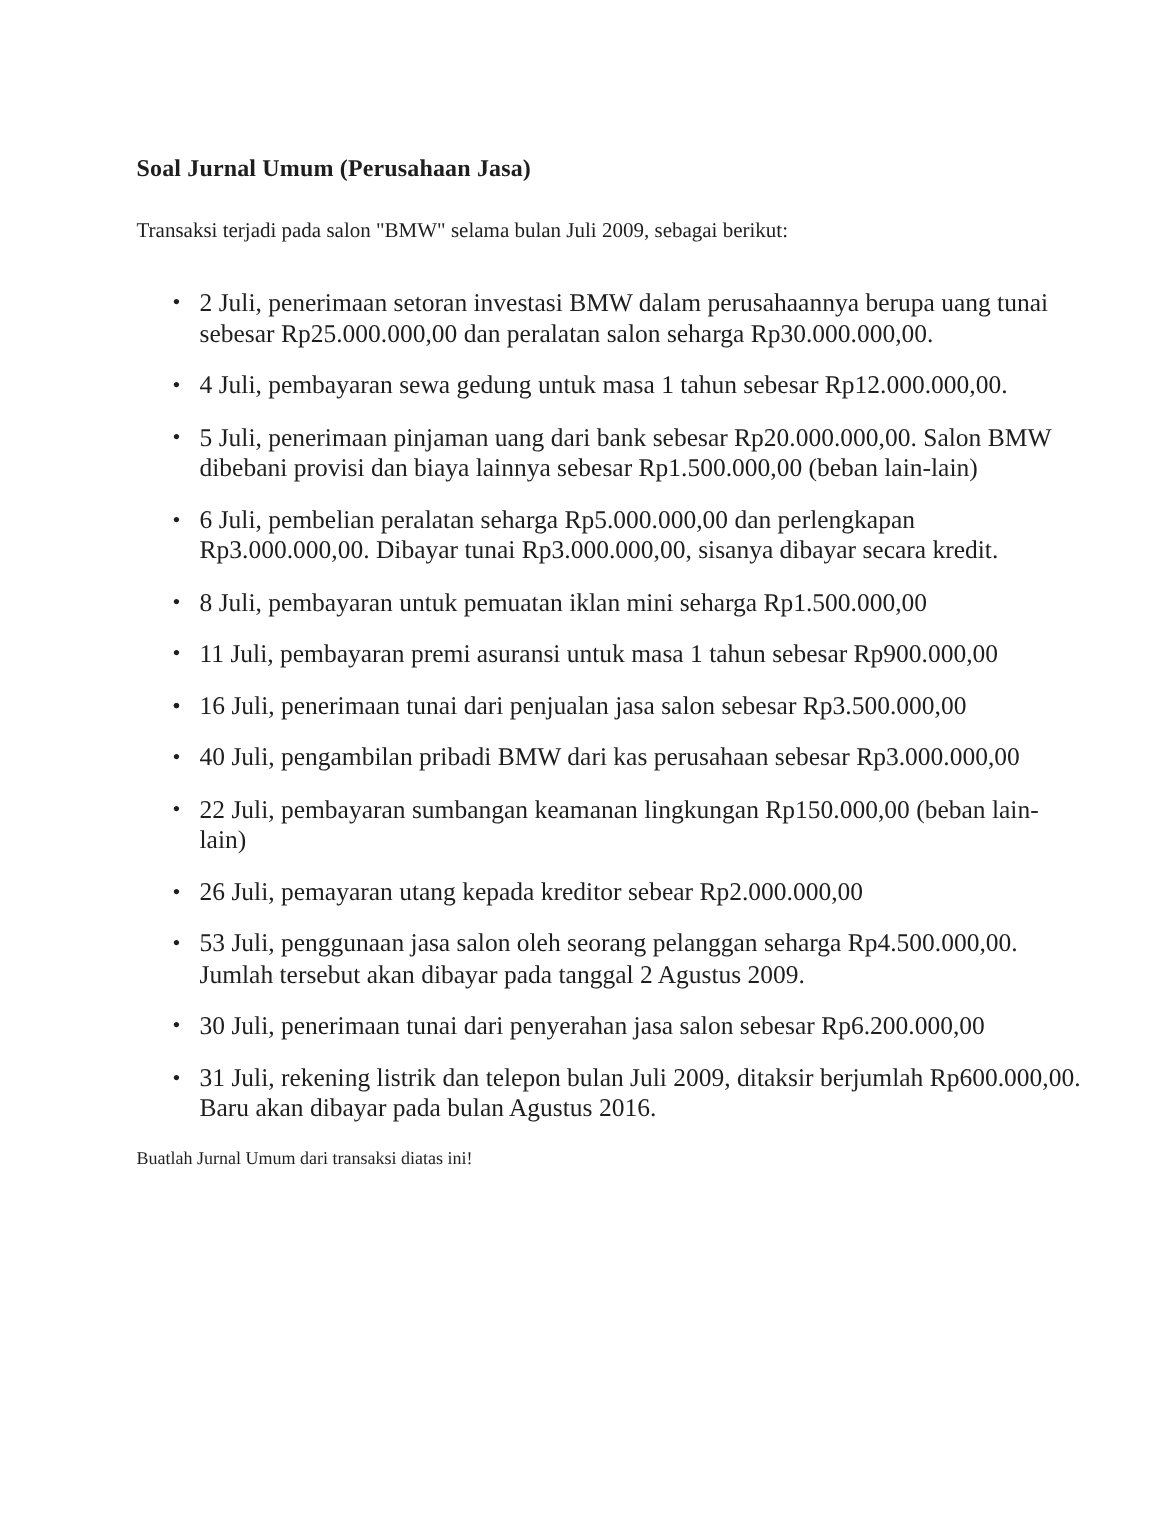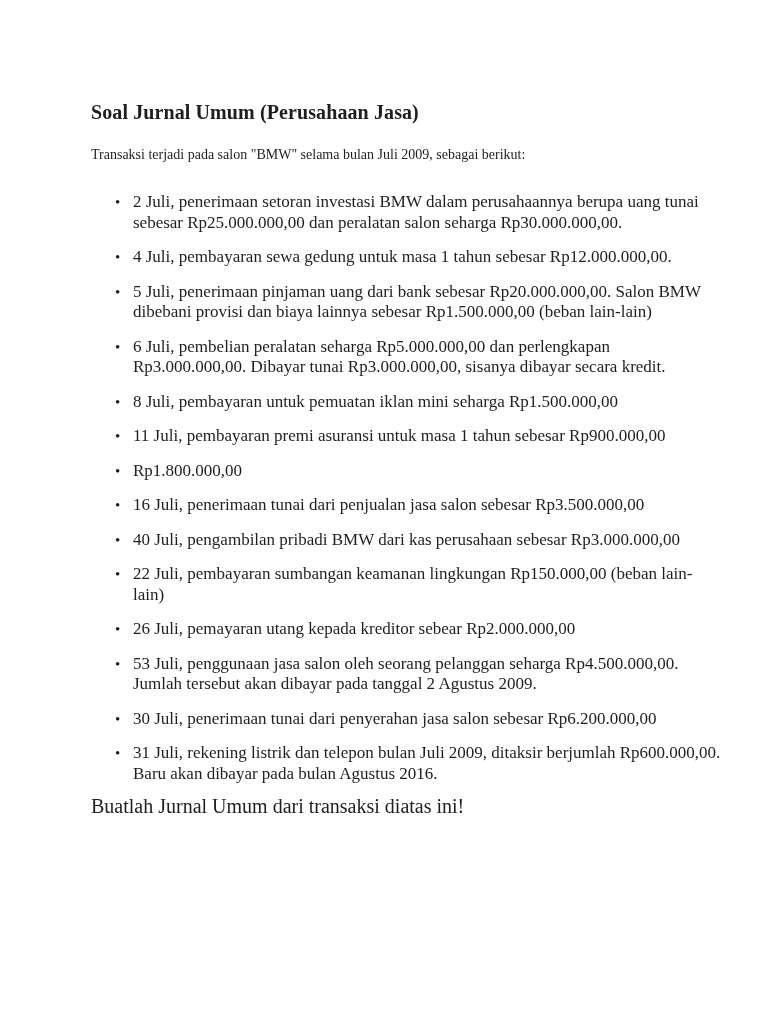--- a/index.html
+++ b/index.html
@@ -17,21 +17,21 @@
     overflow: hidden;
   }
   .content {
     position: absolute;
     left: 91px;
     top: 0;
     width: 600px;
   }
   .doc-title {
     margin: 103px 0 0 0;
-    font-size: 20px;
+    font-size: 16px;
     line-height: 19px;
     font-weight: 700;
     letter-spacing: 0.1px;
   }
   .doc-intro {
     margin: 24px 0 0 0;
     font-size: 14px;
     line-height: 17px;
   }
   ul.transactions {
@@ -54,21 +54,21 @@
     font-size: 15px;
     line-height: 20.5px;
     color: #1e1e1e;
   }
   .tline {
     display: block;
     white-space: nowrap;
   }
   .doc-closing {
     margin: 11px 0 0 0;
-    font-size: 20px;
+    font-size: 12px;
     line-height: 17px;
   }
 </style>
 </head>
 <body>
 
 <div class="page">
   <div class="content">
 
     <h1 class="doc-title">Soal Jurnal Umum (Perusahaan Jasa)</h1>
@@ -91,21 +91,20 @@
         <span class="tline">6 Juli, pembelian peralatan seharga Rp5.000.000,00 dan perlengkapan</span>
         <span class="tline">Rp3.000.000,00. Dibayar tunai Rp3.000.000,00, sisanya dibayar secara kredit.</span>
       </li>
       <li>
         <span class="tline">8 Juli, pembayaran untuk pemuatan iklan mini seharga Rp1.500.000,00</span>
       </li>
       <li>
         <span class="tline">11 Juli, pembayaran premi asuransi untuk masa 1 tahun sebesar Rp900.000,00</span>
       </li>
       <li>
-        <span class="tline">Rp1.800.000,00</span>
       </li>
       <li>
         <span class="tline">16 Juli, penerimaan tunai dari penjualan jasa salon sebesar Rp3.500.000,00</span>
       </li>
       <li>
         <span class="tline">40 Juli, pengambilan pribadi BMW dari kas perusahaan sebesar Rp3.000.000,00</span>
       </li>
       <li>
         <span class="tline">22 Juli, pembayaran sumbangan keamanan lingkungan Rp150.000,00 (beban lain-</span>
         <span class="tline">lain)</span>

